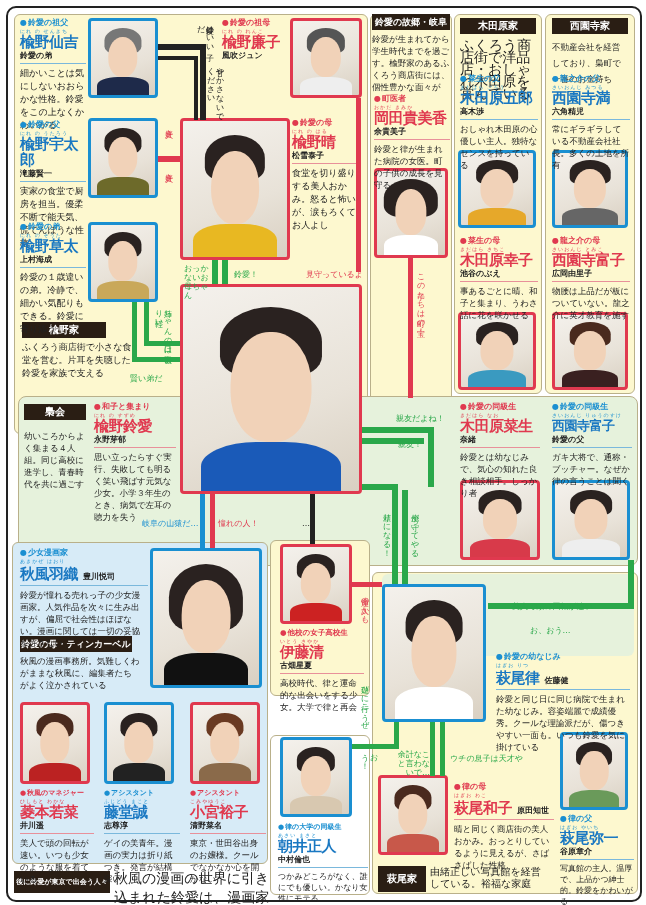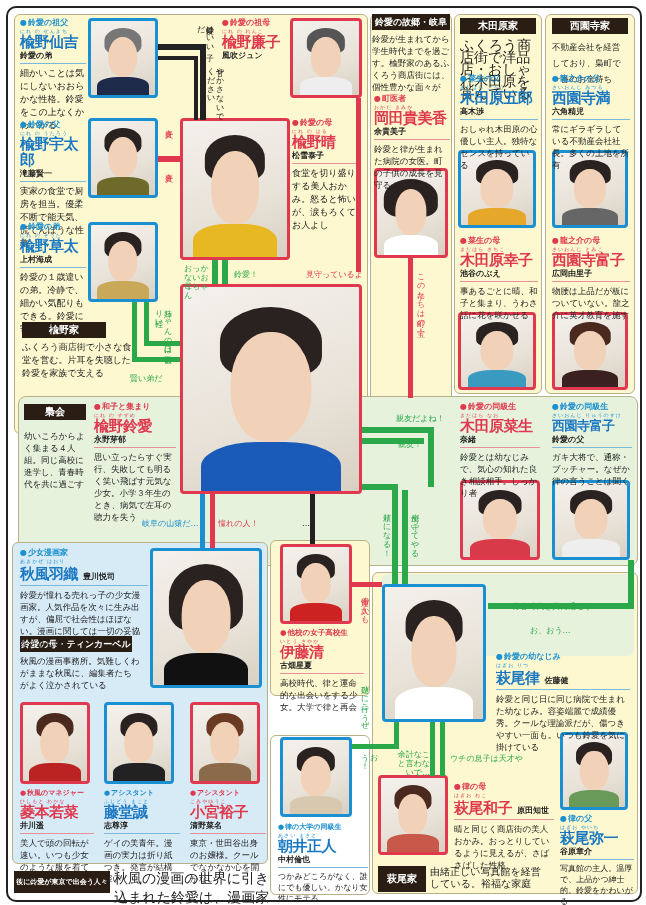--- a/index.html
+++ b/index.html
@@ -398,16 +398,16 @@
 <div class="lbl g" style="left:396px;top:414px">親友だよね！</div>
 <div class="lbl g" style="left:398px;top:440px">親友！</div>
 <div class="lbl g v" style="left:382px;top:508px;height:50px">頼りになる！</div>
 <div class="lbl g v" style="left:410px;top:508px;height:60px">俺が守ってやる</div>
 <div class="lbl b" style="left:142px;top:519px">岐阜の山猿だ…</div>
 <div class="lbl r" style="left:218px;top:519px">憧れの人！</div>
 <div class="lbl k" style="left:302px;top:519px">…</div>
 <div class="lbl r v" style="left:360px;top:592px;height:50px">運命の人かも</div>
 <div class="lbl g v" style="left:360px;top:680px;height:56px">遊びに行こうぜ</div>
 <div class="lbl g v" style="left:360px;top:748px;height:24px">おう！</div>
-<div class="lbl g" style="left:512px;top:602px">青春時代を共に過ごす</div>
+<div class="lbl g" style="left:512px;top:602px">美人で頭の回転が速い</div>
 <div class="lbl g" style="left:530px;top:626px">お、おう…</div>
 <div class="lbl g" style="left:396px;top:750px;width:34px;text-align:right">余計なこと言わないで…</div>
 <div class="lbl g" style="left:450px;top:754px">ウチの息子は天才や</div>
 
 </body></html>

